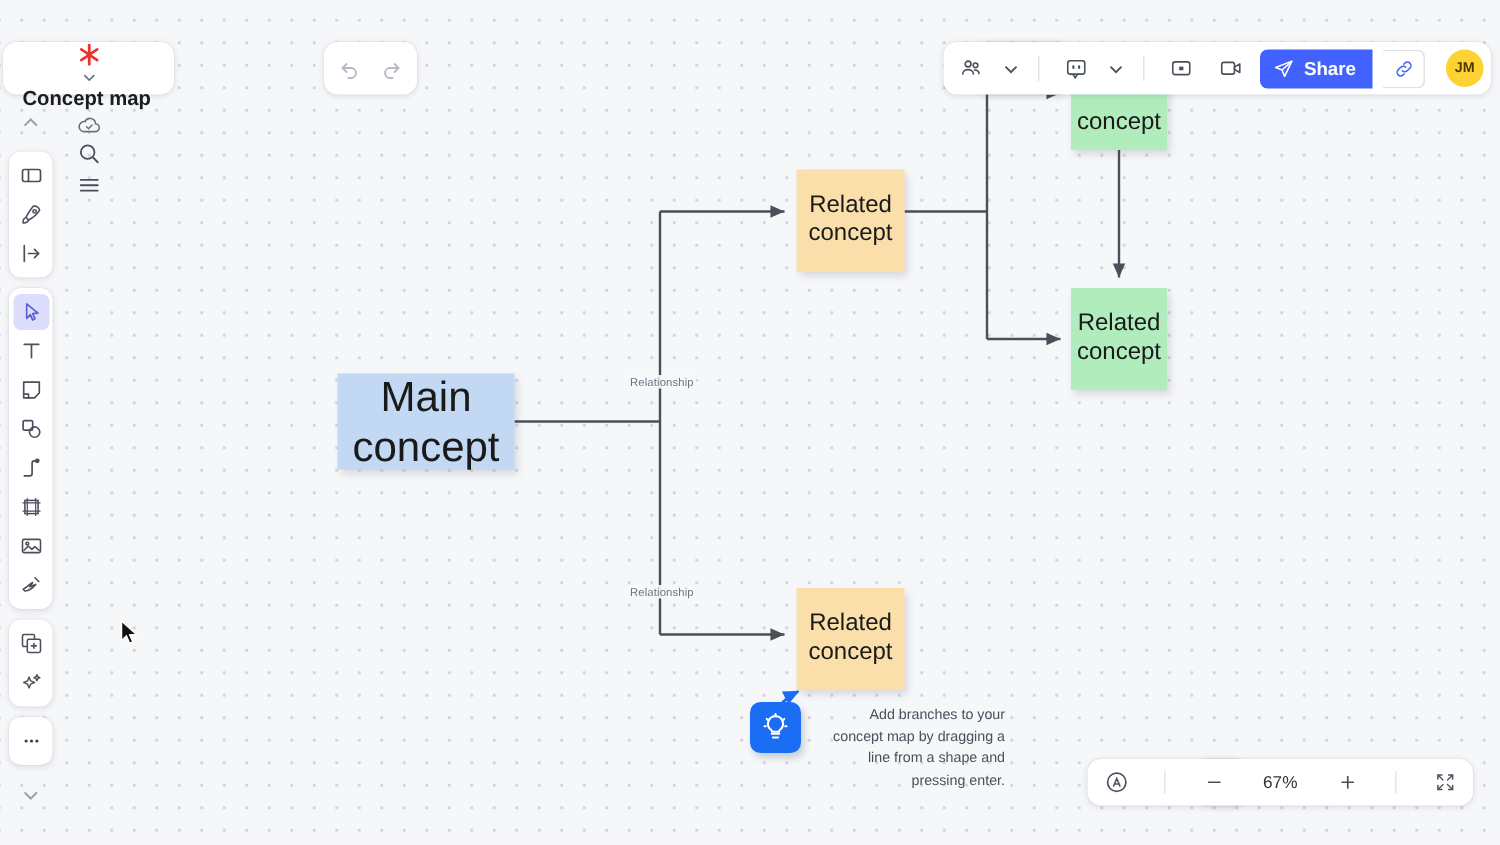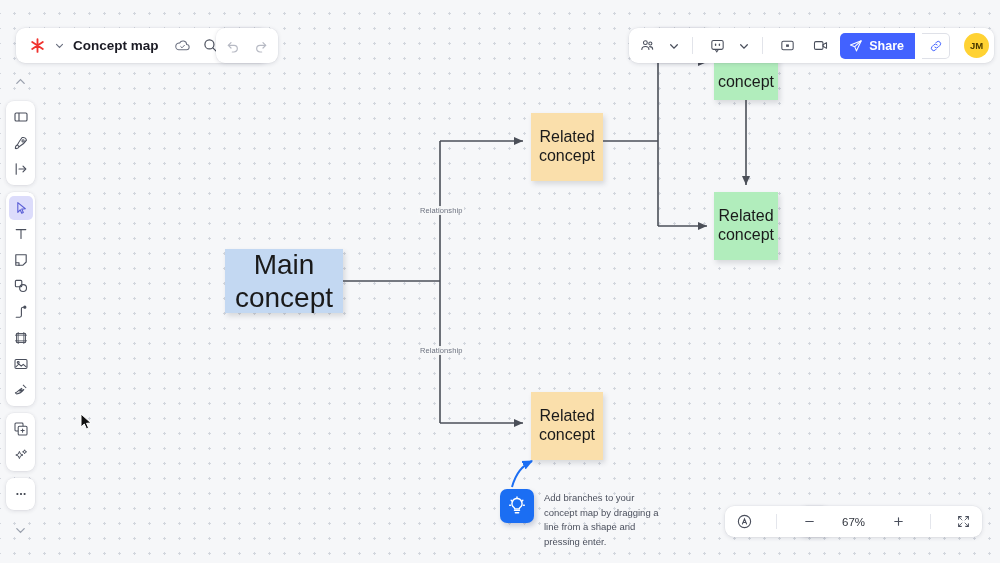--- a/index.html
+++ b/index.html
@@ -35,31 +35,32 @@
   .node-green { background: #b1edbc; font-size: 16px; }
 
   .edge-label {
     position: absolute;
     font-size: 7.5px;
     color: #6d7280;
     background: rgba(246,247,249,.92);
     padding: 0 2px;
     letter-spacing: .1px;
     user-select: none;
+    margin-top: 44px;
   }
 
   
   .bar {
     position: absolute;
     background: #fff;
     border-radius: 9px;
     box-shadow: 0 1px 4px rgba(30,35,60,.13), 0 0 0 .5px rgba(30,35,60,.04);
     display: flex; align-items: center;
   }
-  #topleft { left: 16px; top: 28px; height: 35px; padding: 0 6px 0 8px; gap: 2px; }
+  #topleft { left: 2px; top: 28px; height: 35px; padding: 0 6px 0 8px; gap: 2px; flex-direction: column; }
   .doc-title { font-size: 13.5px; font-weight: bold; color: #1b1b24; margin: 0 9px 0 5px; white-space: nowrap; }
   .tb-ico { width: 26px; height: 26px; display: flex; align-items: center; justify-content: center; border-radius: 5px; cursor: pointer; }
   .sep { width: 1px; height: 17px; background: #e2e4ea; margin: 0 4px; }
 
   #undoredo { left: 216px; top: 28px; height: 35px; padding: 0 4px; gap: 2px; }
 
   
   #topright { right: 6px; top: 28px; height: 35px; padding: 0 5px; gap: 7px; }
   #timerbar { right: 286px; top: 28px; height: 35px; padding: 0 5px; gap: 1px; }
   .chev { width: 14px; height: 26px; display: flex; align-items: center; justify-content: center; cursor: pointer; }
@@ -93,21 +94,21 @@
     padding: 3px 0; margin-bottom: 7px;
   }
   .rail-bare { width: 29px; display: flex; flex-direction: column; align-items: center; margin-bottom: 7px; }
   .rail-ico {
     width: 24px; height: 24px; display: flex; align-items: center; justify-content: center;
     border-radius: 5px; cursor: pointer; margin: 1px 0;
   }
   .rail-ico.active { background: #dcdcfb; }
 
   
-  #hint { position: absolute; left: 500px; top: 489px; display: flex; align-items: flex-start; gap: 10px; }
+  #hint { position: absolute; left: 500px; top: 468px; display: flex; align-items: flex-start; gap: 10px; text-align: right; }
   .hint-ico {
     width: 34px; height: 34px; border-radius: 7px;
     background: #1b6ef3;
     display: flex; align-items: center; justify-content: center;
     box-shadow: 2px 3px 5px rgba(40,60,110,.22);
     flex: none;
   }
   .hint-txt { font-size: 9.5px; color: #4a4f5c; line-height: 1.55; width: 126px; padding-top: 2px; }
 
   

